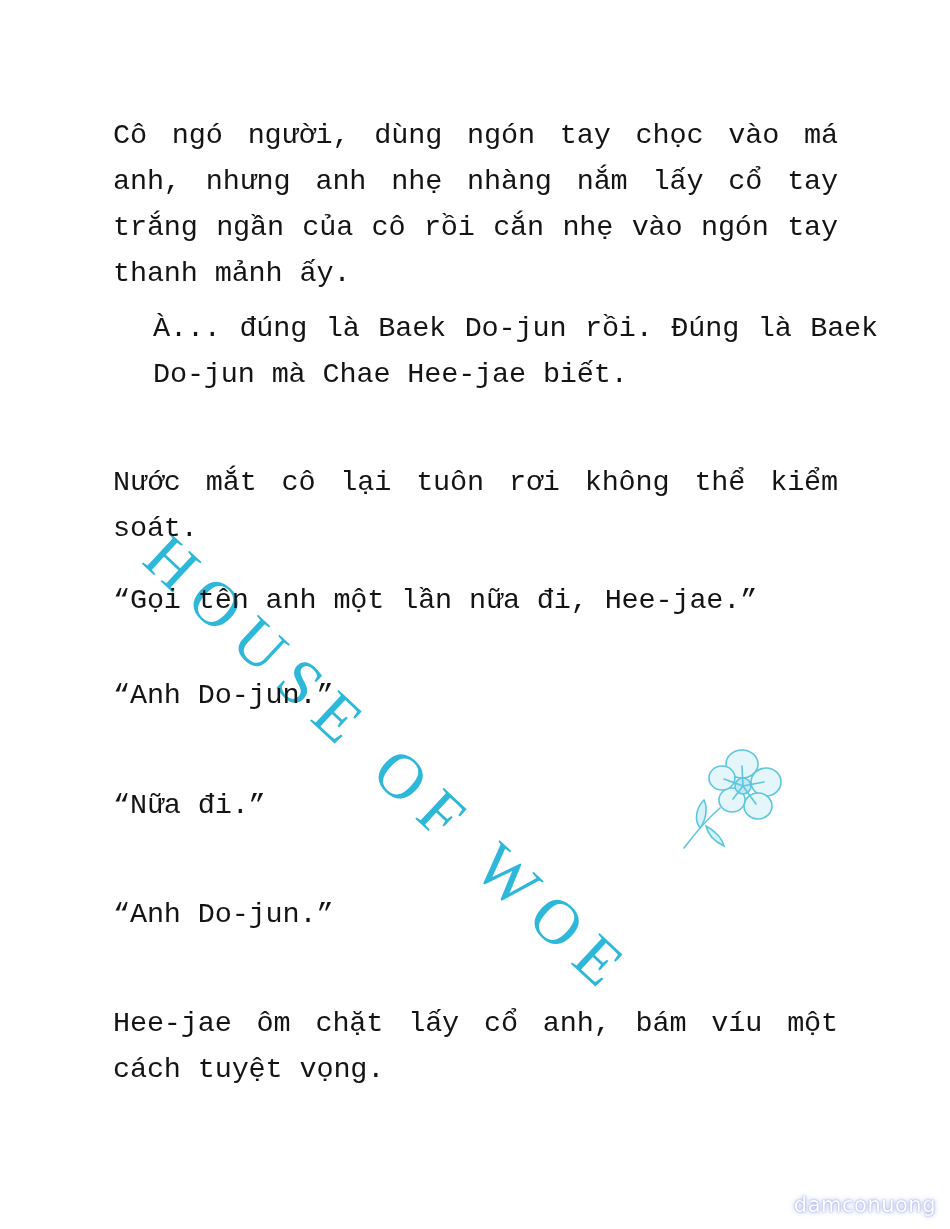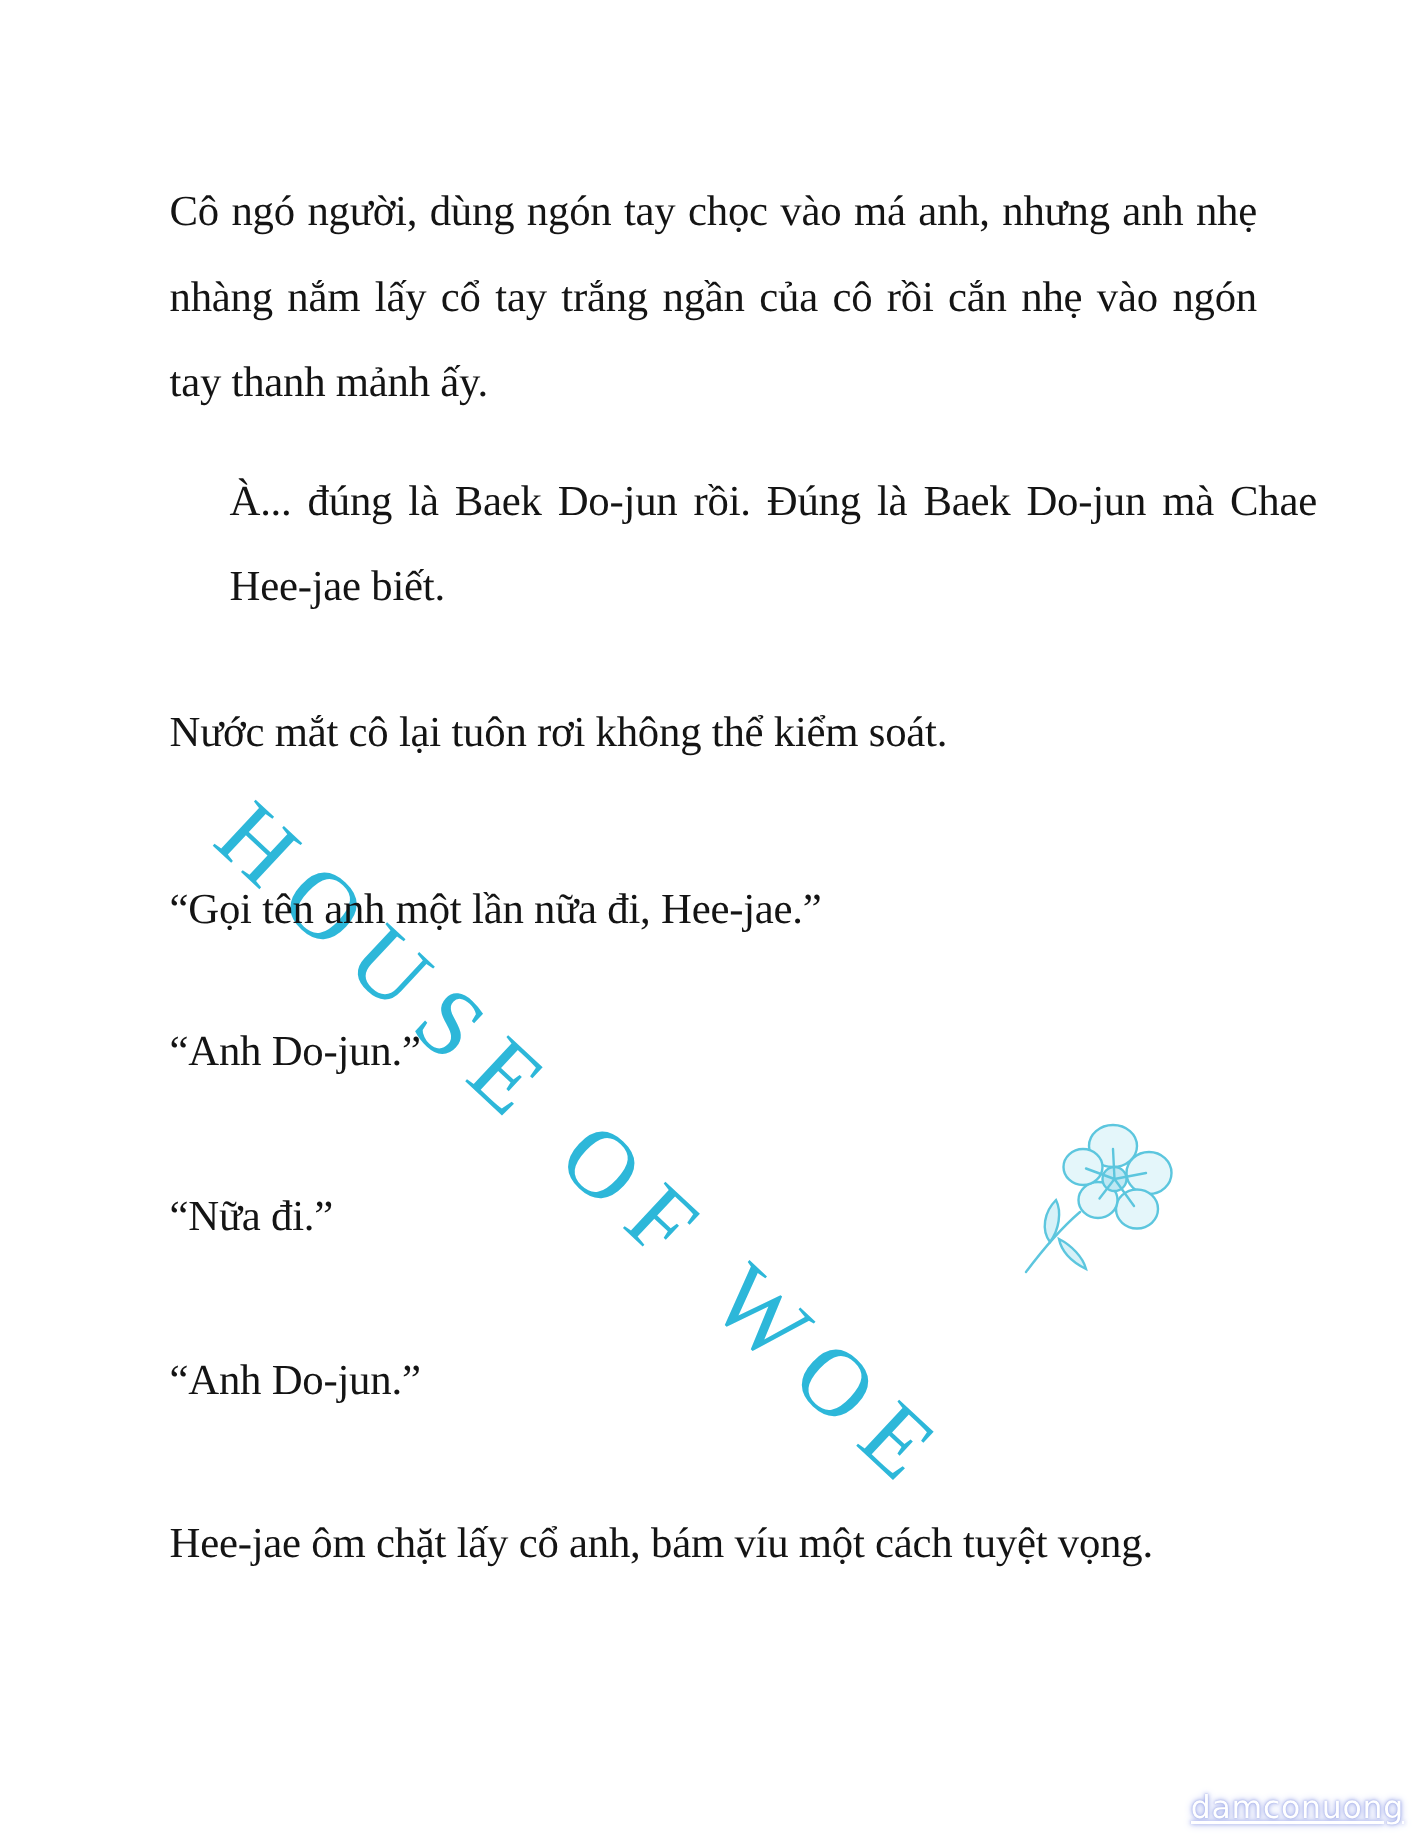--- a/index.html
+++ b/index.html
@@ -1,21 +1,21 @@
 <!DOCTYPE html>
 <html><head>
   <meta charset="utf-8">
   <style>
     html, body { margin: 0; padding: 0; background: #ffffff; }
     body { width: 950px; height: 1229px; position: relative; overflow: hidden; }
     .page { position: absolute; left: 0; top: 0; width: 950px; height: 1229px; background: #ffffff; }
     .para {
       position: absolute; left: 113px; width: 725px;
-      font-family: Liberation Serif, serif;
-      font-size: 28.5px; line-height: 57px; color: #141414;
+      font-family: Liberation Mono, monospace;
+      font-size: 28.5px; line-height: 46px; color: #141414;
       text-align: justify; text-align-last: left; margin: 0;
       letter-spacing: -0.15px; z-index: 2;
     }
     .p1 { top: 113px; }
     .p2 { top: 306px; margin-left: 40px; }
     .p3 { top: 460px; }
     .p4 { top: 578px; }
     .p5 { top: 673px; }
     .p6 { top: 783px; }
     .p7 { top: 892px; }
@@ -30,21 +30,20 @@
       
     }
     .flower { position: absolute; left: 676px; top: 742px; width: 110px; height: 110px; z-index: 1; }
 
     .site-mark {
       position: absolute; right: 14px; bottom: 12px;
       font-family: "DejaVu Sans", sans-serif; font-size: 21px;
       color: #ffffff; letter-spacing: 0.5px;
       text-shadow: 0 0 3px #9aa6e8, 0 0 6px #b7c0f0, 0 0 1px #8a96df;
       z-index: 3;
-      text-decoration: underline;
     }
   </style>
 </head>
 <body>
 
 <div class="page">
 
   <div class="watermark">HOUSE OF WOE</div>
 
   <svg class="flower" viewBox="0 0 110 110">

